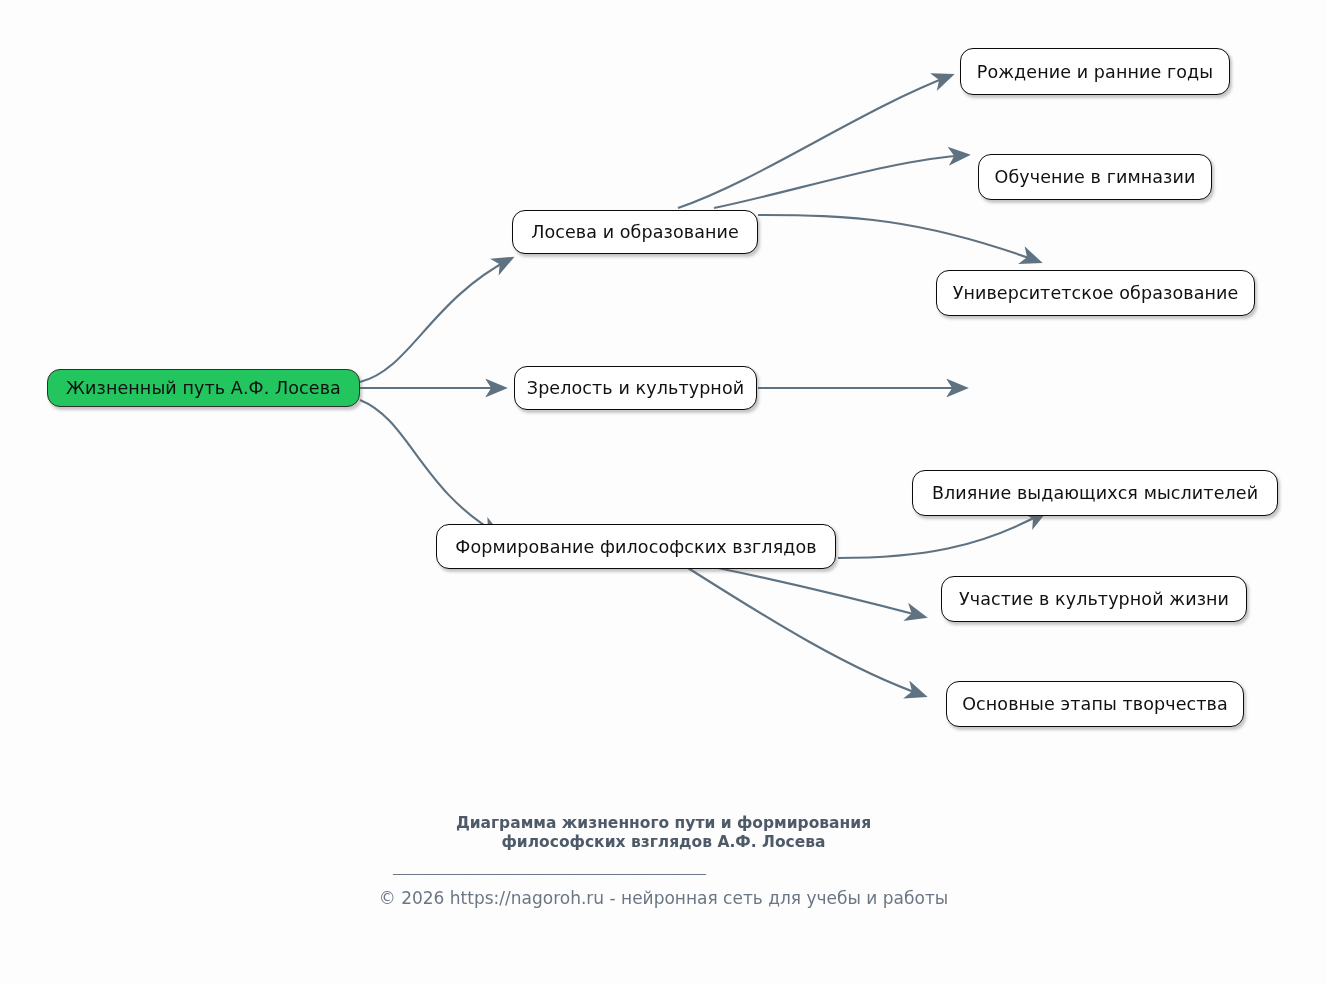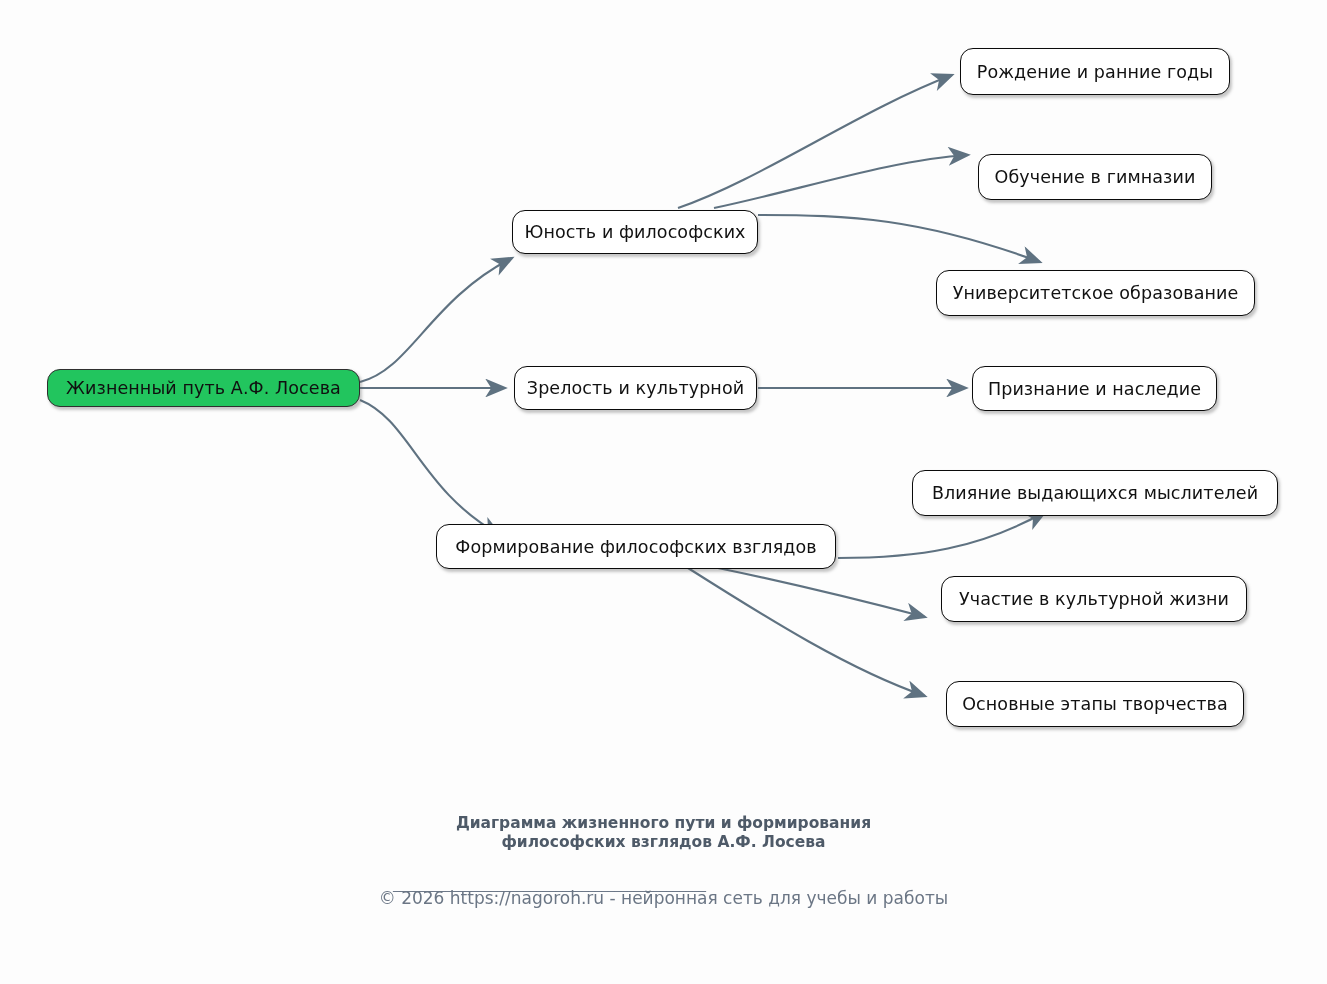--- a/index.html
+++ b/index.html
@@ -63,21 +63,20 @@
   .divider {
     position: absolute;
     left: 0;
     width: 1098px;
     text-align: center;
     color: #6a7686;
     font-size: 15px;
     letter-spacing: -1px;
     overflow: hidden;
     white-space: nowrap;
-    margin-top: 17px;
   }
   .footer {
     position: absolute;
     left: 0;
     width: 1327px;
     text-align: center;
     color: #6b7685;
     font-size: 17px;
   }
 </style>
@@ -108,42 +107,39 @@
     <path d="M 838 558 C 920 558 980 548 1045 512" fill="none" stroke="#5f7281" stroke-width="2.1" marker-end="url(#arrow)"></path>
     <path d="M 718 568 C 800 585 860 600 925 617" fill="none" stroke="#5f7281" stroke-width="2.1" marker-end="url(#arrow)"></path>
     <path d="M 688 568 C 770 620 850 670 925 696" fill="none" stroke="#5f7281" stroke-width="2.1" marker-end="url(#arrow)"></path>
   </svg>
 
   <div class="node root" style="left:47px; top:369px; width:313px; height:38px;">
     <span>Жизненный путь А.Ф. Лосева</span>
   </div>
 
   <div class="node" style="left:512px; top:210px; width:246px; height:44px;">
-    <span>Юность и философских</span>
+    <span>Лосева и образование</span>
   </div>
 
   <div class="node" style="left:960px; top:48px; width:270px; height:47px;">
     <span>Рождение и ранние годы</span>
   </div>
 
   <div class="node" style="left:978px; top:154px; width:234px; height:46px;">
     <span>Обучение в гимназии</span>
   </div>
 
   <div class="node" style="left:936px; top:270px; width:319px; height:46px;">
     <span>Университетское образование</span>
   </div>
 
   <div class="node" style="left:514px; top:366px; width:243px; height:44px;">
     <span>Зрелость и культурной</span>
   </div>
 
-  <div class="node" style="left:972px; top:366px; width:245px; height:45px;">
-    <span>Признание и наследие</span>
-  </div>
 
   <div class="node" style="left:436px; top:524px; width:400px; height:45px;">
     <span>Формирование философских взглядов</span>
   </div>
 
   <div class="node" style="left:912px; top:470px; width:366px; height:46px;">
     <span>Влияние выдающихся мыслителей</span>
   </div>
 
   <div class="node" style="left:941px; top:576px; width:306px; height:46px;">

